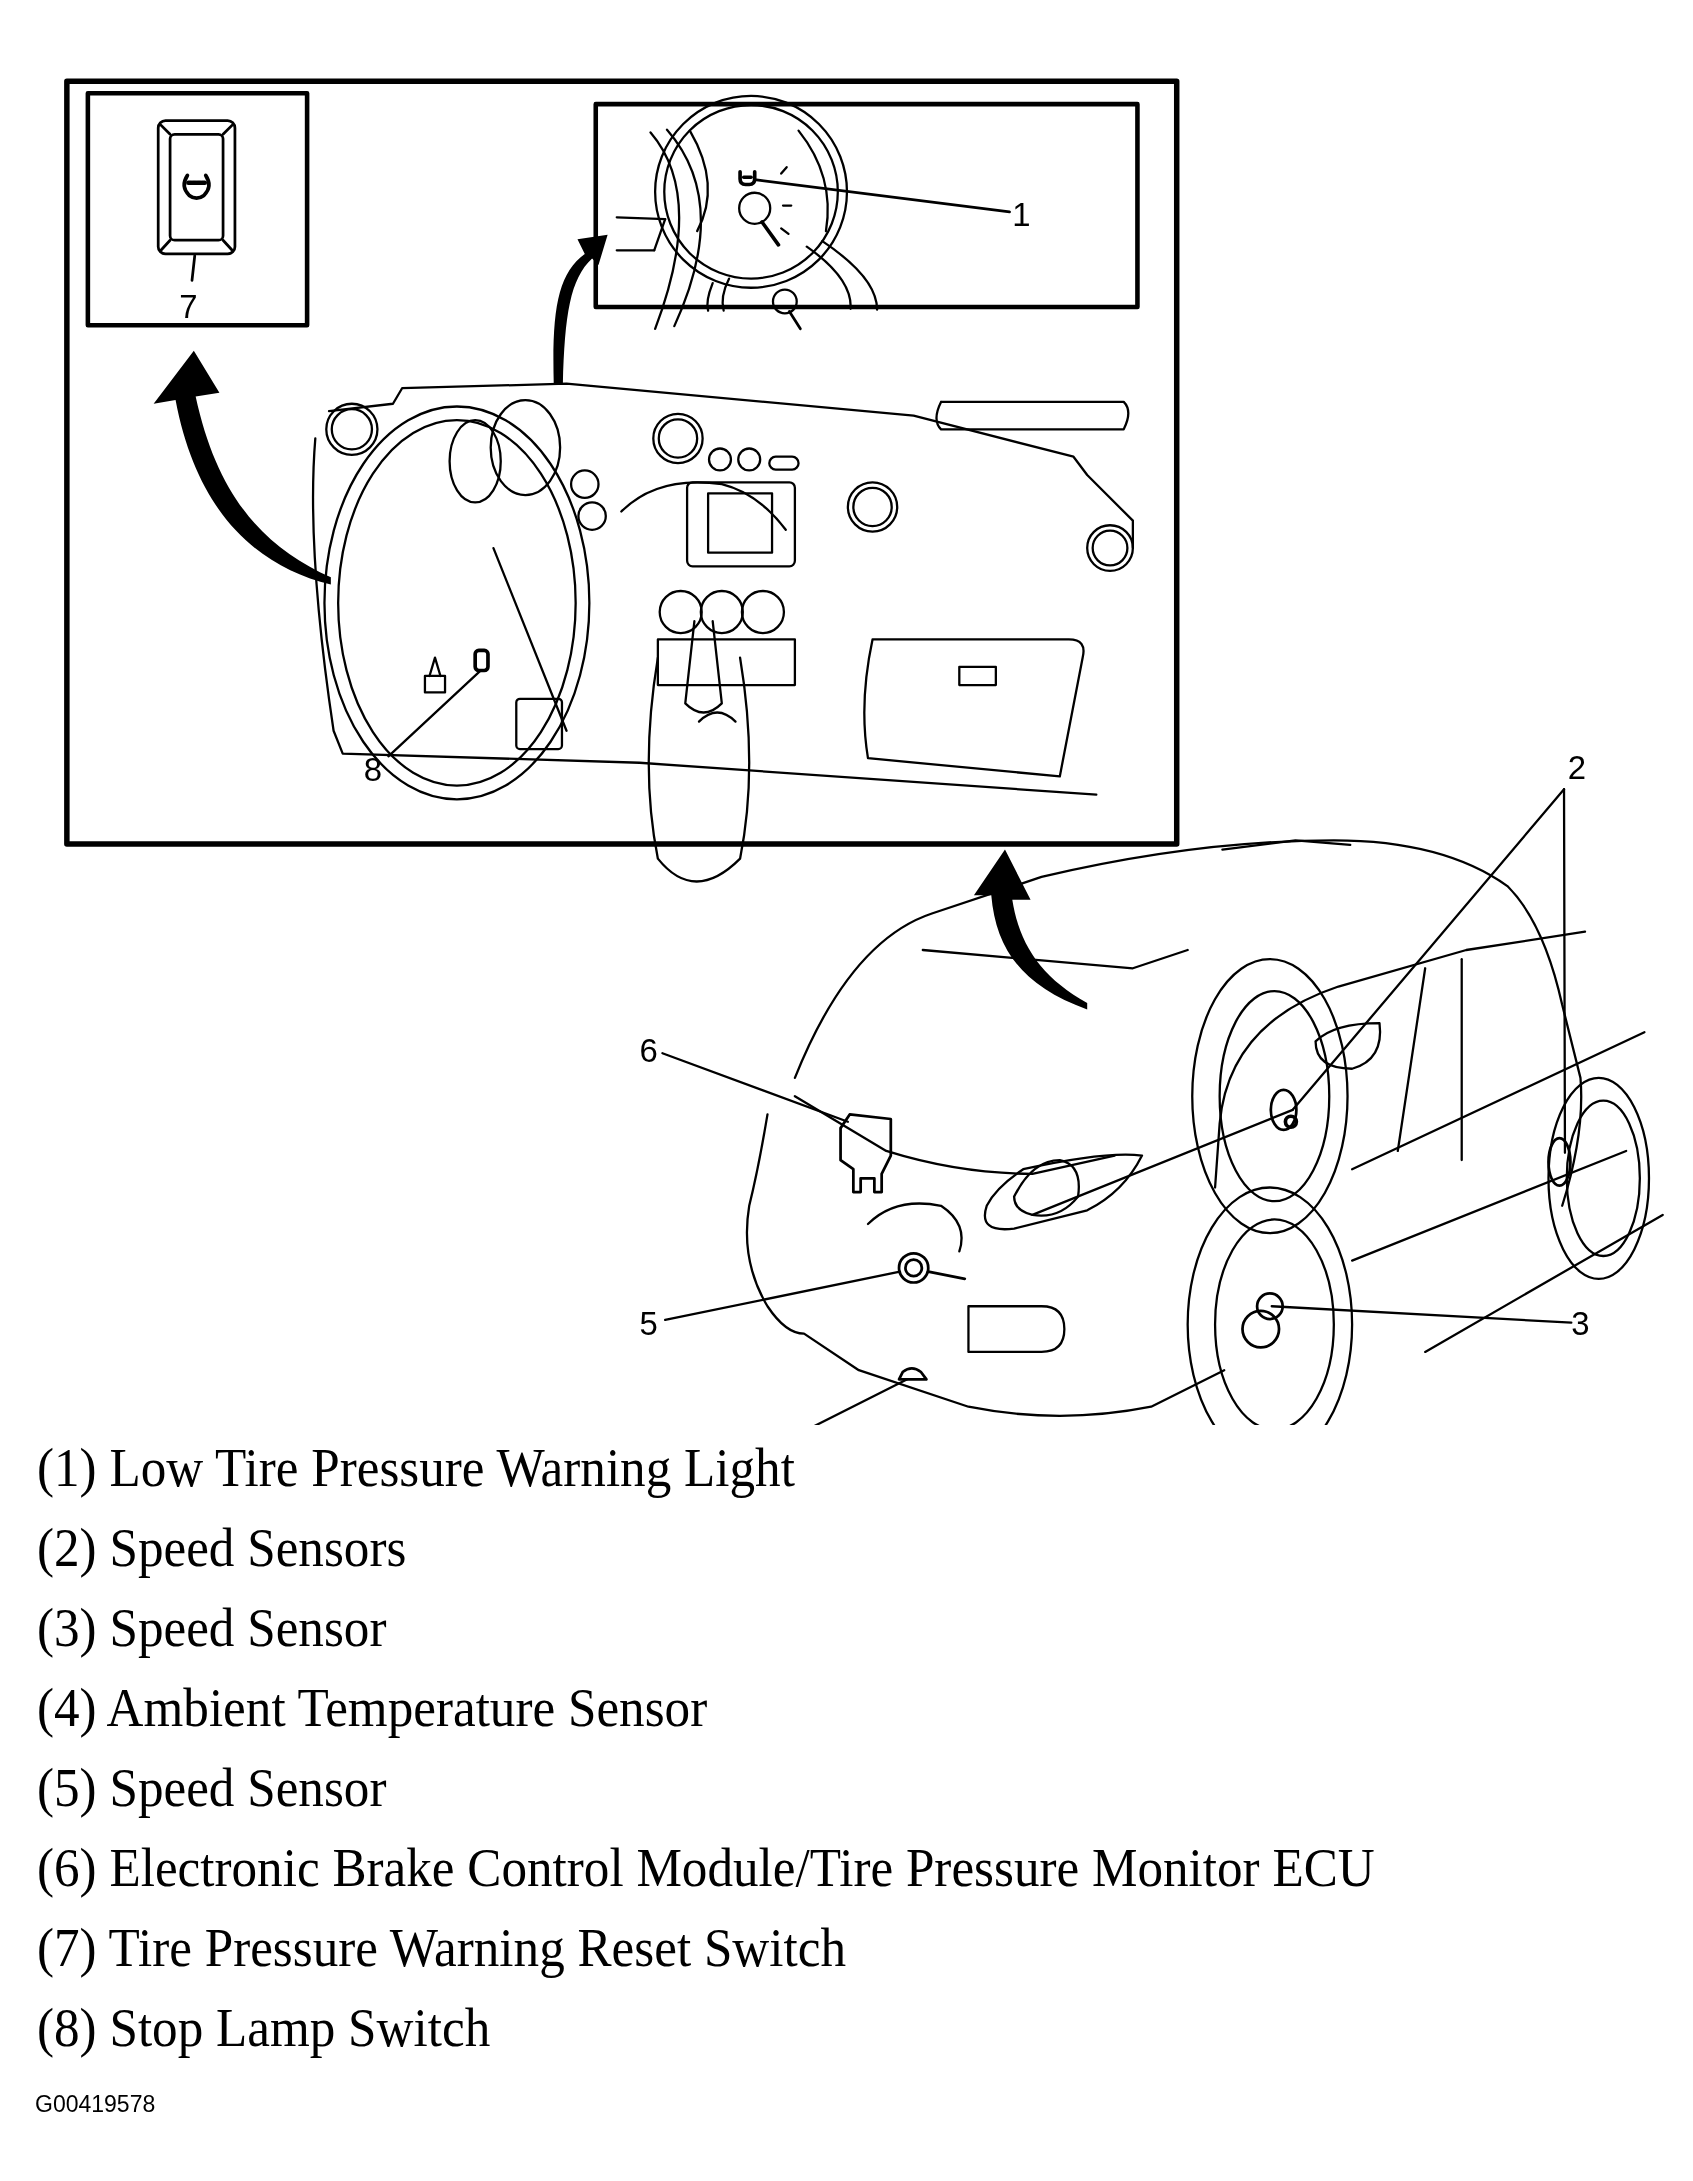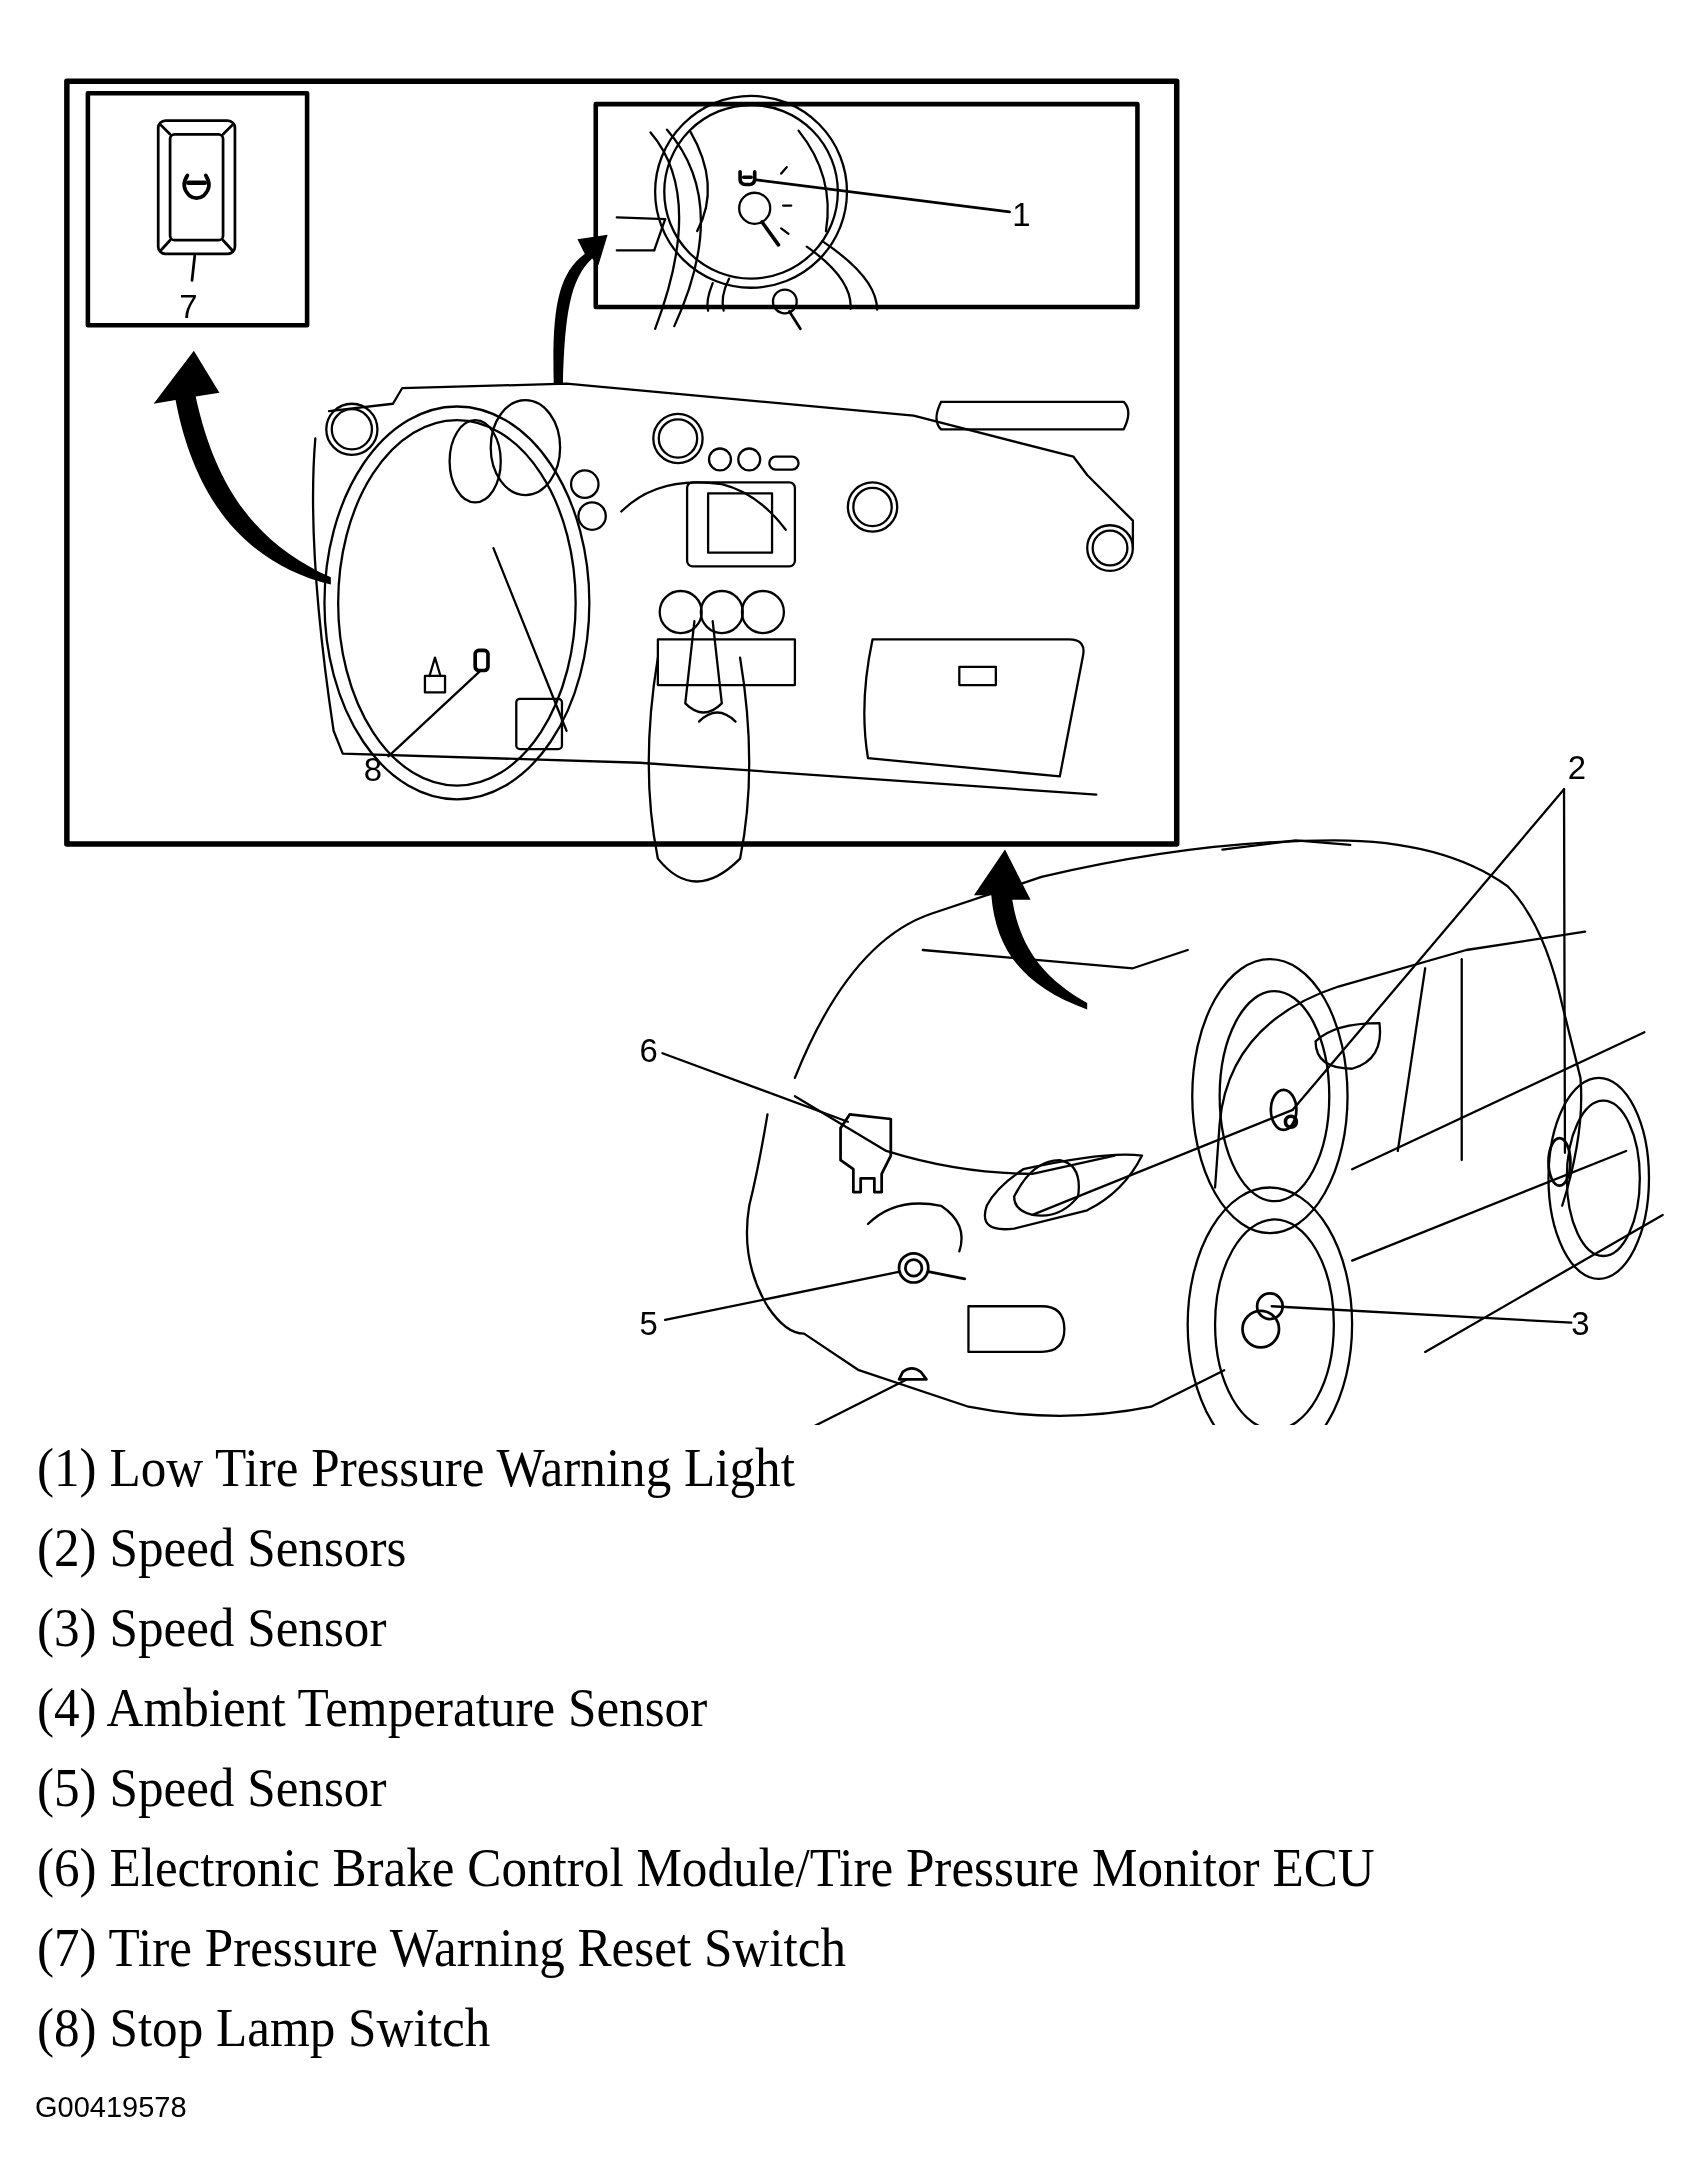--- a/index.html
+++ b/index.html
@@ -7,21 +7,21 @@
     #diagram { position: absolute; left: 0; top: 0; width: 1693px; height: 1425px; }
     .legend { position: absolute; left: 37px; top: 1428px; }
     .legend-item {
       font-family: "Liberation Serif", "DejaVu Serif", serif;
       font-size: 55px; line-height: 80px; color: #000; white-space: nowrap;
       transform: scaleX(0.93); transform-origin: left center;
     }
     .figure-id {
       position: absolute; left: 35px; top: 2091px;
       font-family: "Liberation Sans", "DejaVu Sans", sans-serif;
-      font-size: 29px; color: #000;
+      font-size: 23px; color: #000;
     }
     .callout-num { font-family: "Liberation Sans", "DejaVu Sans", sans-serif; font-size: 36px; fill: #000; }
   </style>
 </head>
 <body>
 
 <svg id="diagram" viewBox="0 0 1853 1560" xmlns="http://www.w3.org/2000/svg" fill="none" stroke="#000" stroke-linecap="round" stroke-linejoin="round">
 
   <rect x="73" y="89" width="1215" height="835" stroke-width="6"></rect>
 

